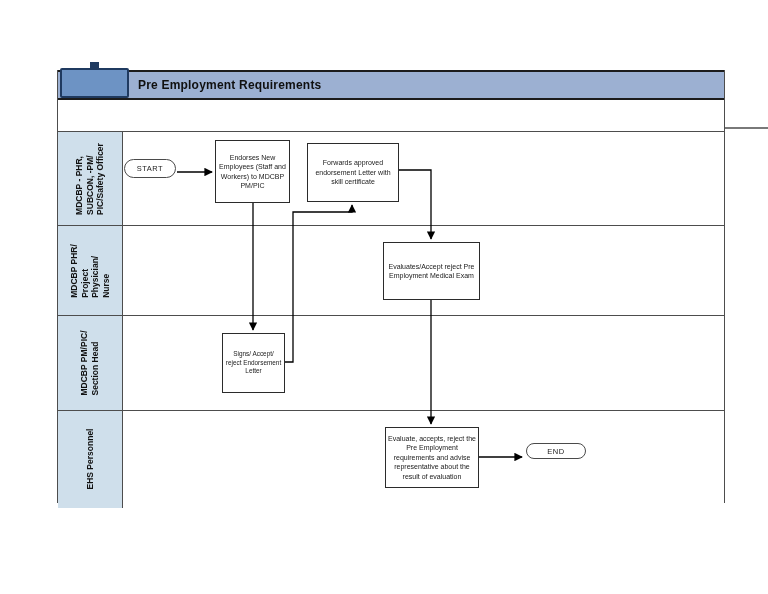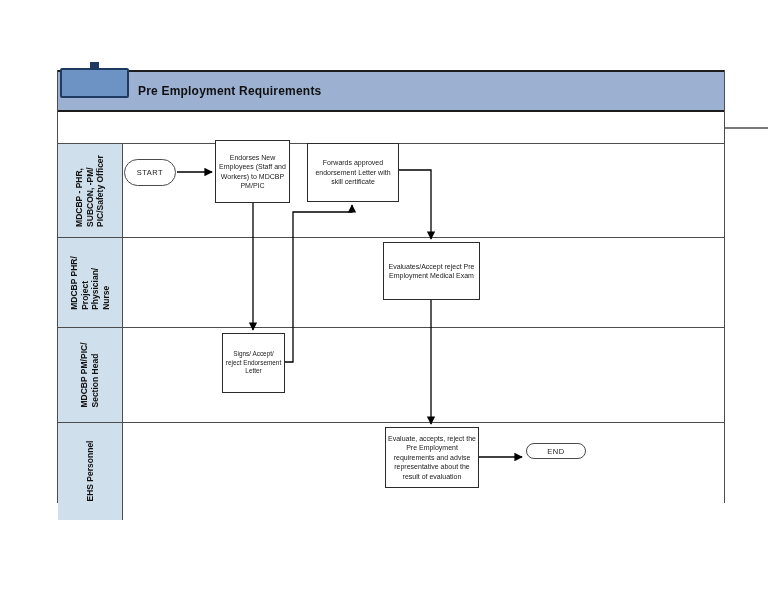--- a/index.html
+++ b/index.html
@@ -23,21 +23,21 @@
 
   
   .flow-table{
     position:absolute;left:57px;top:70px;width:668px;height:433px;
     border-left:1.5px solid var(--grid-border);
     border-right:1.5px solid var(--grid-border);
     border-bottom:1.5px solid var(--grid-border);
     background:#fff;
   }
   .header-row{
-    position:relative;height:42px;
+    position:relative;height:30px;
     background:var(--header-strip);
     border-top:2px solid #1c1c1c;
     border-bottom:2px solid #1c1c1c;
     display:flex;align-items:center;
   }
   .logo-box{
     position:absolute;left:2px;top:-4px;width:69px;height:30px;
     background:var(--logo-box);
     border:2px solid var(--logo-border);
     border-radius:2px;
@@ -81,21 +81,21 @@
     display:flex;align-items:center;justify-content:center;
     text-align:center;font-size:7px;line-height:1.35;color:#1a1a1a;
     padding:2px;
   }
   .terminator{
     position:absolute;background:#fff;
     border:1.2px solid #4a4a4a;border-radius:14px;
     display:flex;align-items:center;justify-content:center;
     font-size:7.5px;color:#222;letter-spacing:.5px;
   }
-  #node-start{left:124px;top:159px;width:52px;height:27px;}
+  #node-start{left:124px;top:159px;width:52px;height:19px;}
   #node-endorse{left:215px;top:140px;width:75px;height:63px;}
   #node-forward{left:307px;top:143px;width:92px;height:59px;}
   #node-eval-medical{left:383px;top:242px;width:97px;height:58px;}
   #node-sign{left:222px;top:333px;width:63px;height:60px;font-size:6.4px;}
   #node-eval-final{left:385px;top:427px;width:94px;height:61px;}
   #node-end{left:526px;top:443px;width:60px;height:16px;}
 
   .connector-layer{
     position:absolute;left:0;top:0;width:768px;height:594px;
     pointer-events:none;

